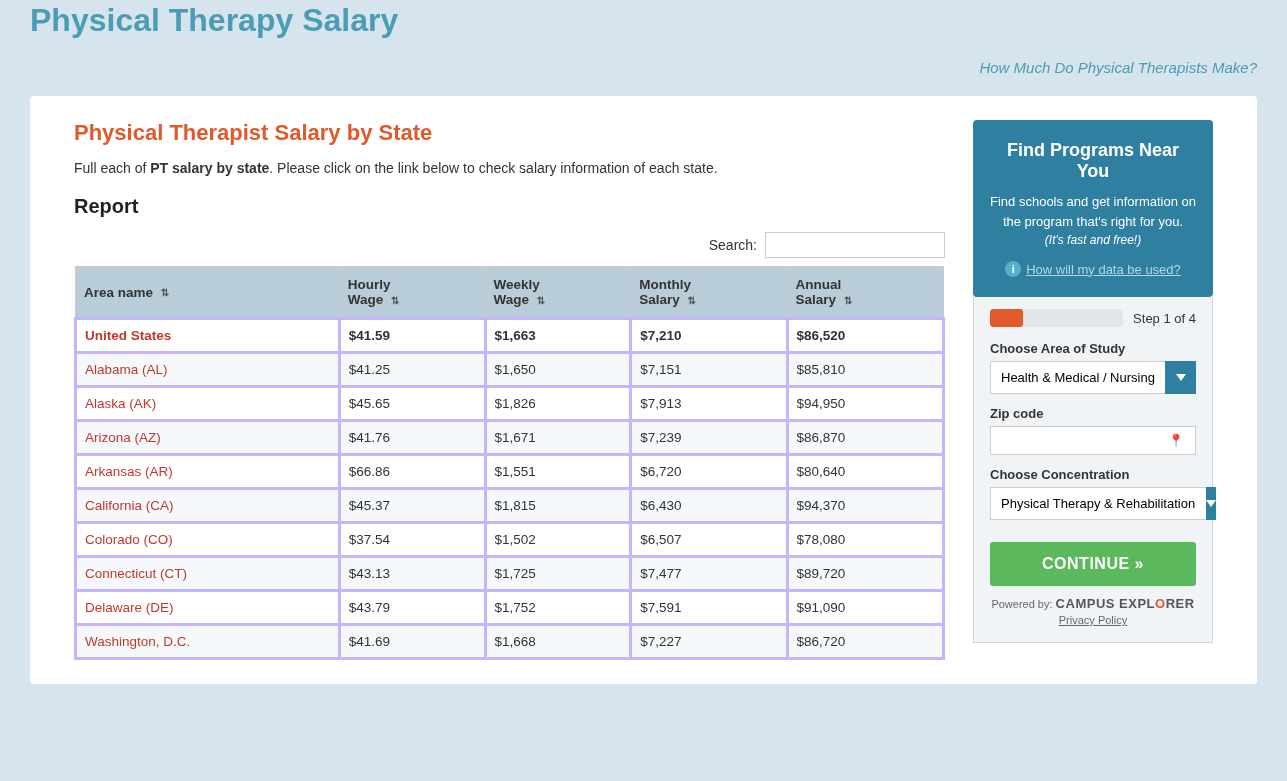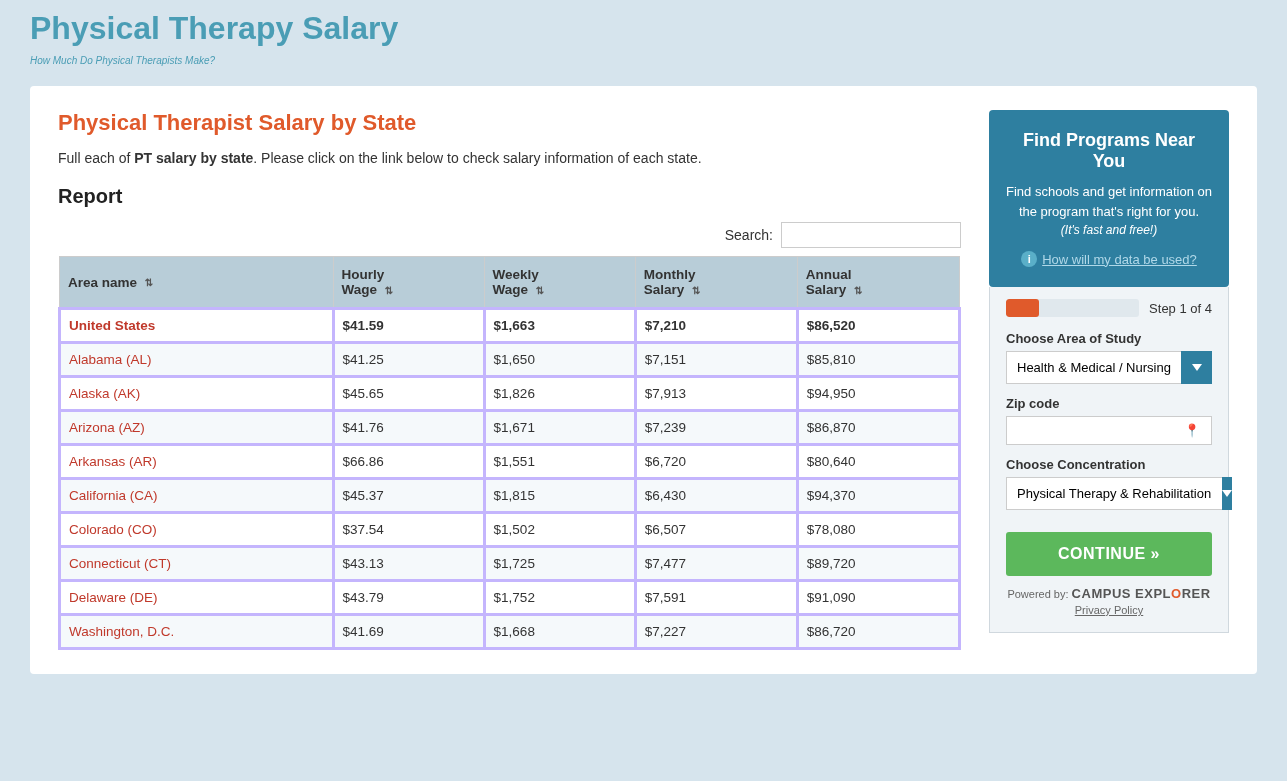--- a/index.html
+++ b/index.html
@@ -3,40 +3,41 @@
   <meta charset="utf-8">
   <style>
     * { box-sizing: border-box; margin: 0; padding: 0; }
     body {
       font-family: Arial, sans-serif;
       background: #d6e4ed;
       font-size: 14px;
       color: #333;
     }
     .page-header {
-      padding: 10px 30px 10px 30px;
+      padding: 2px 30px 10px 30px;
       background: #d6e4ed;
     }
     .page-title {
       font-size: 32px;
       color: #4a9db5;
       font-weight: bold;
       font-family: Arial, sans-serif;
     }
     .page-subtitle {
       font-style: italic;
       color: #4a9db5;
-      font-size: 10px;
-      margin-top: 8px;
+      font-size: 15px;
+      margin-top: 20px;
+      text-align: right;
     }
     .main-container {
       background: #fff;
       margin: 10px 30px 20px 30px;
       border-radius: 4px;
-      padding: 24px 28px;
+      padding: 24px 44px;
       display: flex;
       gap: 28px;
     }
     .left-panel {
       flex: 1;
       min-width: 0;
     }
     .section-title {
       font-size: 22px;
       color: #e05a2b;

